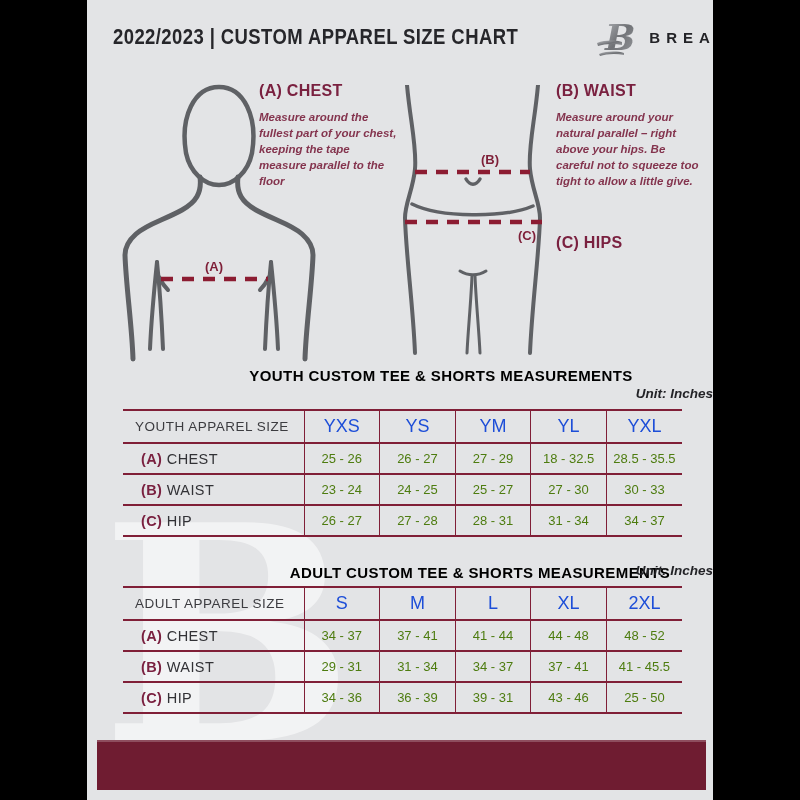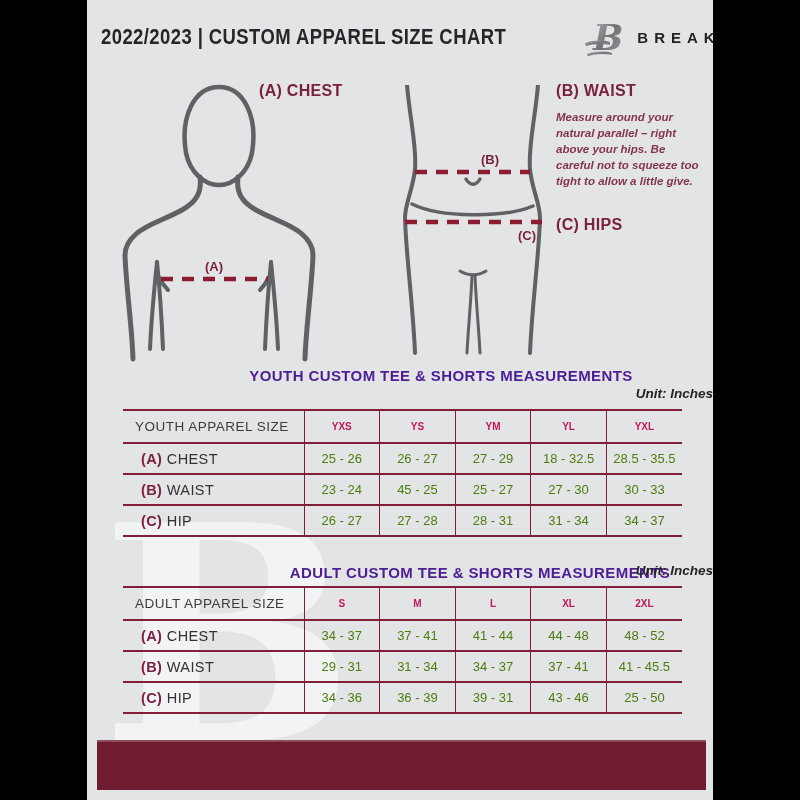--- a/index.html
+++ b/index.html
@@ -29,52 +29,52 @@
   .watermark{
     position:absolute;left:14px;top:508px;
     font-family:"DejaVu Serif",serif;font-weight:bold;
     font-size:300px;line-height:0.85;color:rgba(255,255,255,0.55);
     z-index:0;user-select:none;
   }
   
   .header{
     position:absolute;left:0;top:14px;width:626px;height:46px;
     display:flex;align-items:center;justify-content:space-between;
-    padding:0 34px 0 14px;z-index:1;
+    padding:0 34px 0 26px;z-index:1;
   }
   .doc-title{
     font-size:22px;font-weight:bold;color:var(--ink);
     letter-spacing:0.5px;transform:scaleX(0.84);transform-origin:left center;
     white-space:nowrap;
   }
   .brand{display:flex;align-items:center;gap:12px;}
   .brand-logo{width:42px;height:42px;flex:0 0 auto;}
   .brand-name{
     font-size:15px;font-weight:bold;color:#232327;letter-spacing:6px;
     white-space:nowrap;
   }
   
   .figure{position:absolute;z-index:1;}
   #figure-chest{left:35px;top:80px;width:200px;height:282px;}
   #figure-hips{left:303px;top:85px;width:175px;height:275px;}
   .guide-block{position:absolute;z-index:1;}
   #block-chest{left:172px;top:82px;width:140px;}
   #block-waist{left:469px;top:82px;width:146px;}
-  #block-hips{left:469px;top:216px;width:150px;}
+  #block-hips{left:469px;top:234px;width:150px;}
   .guide-heading{
     font-size:16px;font-weight:bold;color:var(--maroon);letter-spacing:0.3px;
   }
   .guide-body{
     margin-top:9px;font-size:11.5px;font-style:italic;font-weight:600;
     color:var(--maroon-body);line-height:1.4;white-space:pre-line;
   }
   
   .section-title{
     position:absolute;left:0;width:708px;text-align:center;z-index:1;
-    font-size:15px;font-weight:600;color:#4c1d95;letter-spacing:0.4px;
+    font-size:15px;font-weight:600;color:#000000;letter-spacing:0.4px;
   }
   .section-unit{
     position:absolute;left:0;width:626px;text-align:right;z-index:1;
     font-size:13.5px;font-style:italic;font-weight:600;color:#232327;
   }
   #youth-title{top:367px;} #youth-unit{top:386px;}
   #adult-title{top:564px;margin-left:39px;} #adult-unit{top:563px;}
   table.size-table{
     position:absolute;left:36px;width:559px;z-index:1;
     border-collapse:collapse;table-layout:fixed;
@@ -85,21 +85,21 @@
   .size-table tr{border-top:2px solid var(--rule);}
   .size-table thead tr{height:33px;}
   .size-table tbody tr{height:31px;}
   .size-table th+th,.size-table td+td{border-left:1.5px solid var(--rule);}
   .size-table col.c0{width:181px;}
   .size-table col.c{width:75.6px;}
   th.label-h{
     font-weight:400;font-size:13.5px;color:#3c3c40;text-align:left;
     padding-left:12px;letter-spacing:0.5px;
   }
-  th.size-h{font-weight:bold;font-size:10px;color:#be185d;text-align:center;}
+  th.size-h{font-weight:normal;font-size:18px;color:#1d4ed8;text-align:center;}
   td.rowlabel{
     padding-left:18px;font-size:14.5px;color:var(--cell);letter-spacing:0.4px;
   }
   td.rowlabel .prefix{color:var(--maroon);font-weight:bold;}
   td.val{text-align:center;font-size:13px;color:#4d7c0f;}
   
   .footer-bar{
     position:absolute;left:10px;top:740px;width:609px;height:50px;
     background:var(--bar);z-index:2;
     box-shadow:inset 0 2px 0 rgba(255,255,255,0.22);
@@ -161,20 +161,21 @@
     <path d="M 82,191 C 81,216 78,246 77,268" stroke-width="3"></path>
     <path d="M 85,191 C 86,216 89,246 90,268" stroke-width="3"></path>
     <path d="M 25,87 L 140,87" stroke="#8c1c32" stroke-width="4.5" stroke-dasharray="12 9" stroke-linecap="butt"></path>
     <path d="M 15,137 L 152,137" stroke="#8c1c32" stroke-width="4.5" stroke-dasharray="12 9" stroke-linecap="butt"></path>
     <text class="mlabel" x="100" y="79" text-anchor="middle" stroke="none">(B)</text>
     <text class="mlabel" x="137" y="155" text-anchor="middle" stroke="none">(C)</text>
   </svg>
 
   <div id="block-chest" class="guide-block">
     <div class="guide-heading">(A) CHEST</div>
+    <div class="guide-body">Measure around the fullest part of your chest, keeping the tape measure parallel to the floor</div>
   </div>
   <div id="block-waist" class="guide-block">
     <div class="guide-heading">(B) WAIST</div>
     <div class="guide-body">Measure around your natural parallel – right above your hips. Be careful not to squeeze too tight to allow a little give.</div>
   </div>
   <div id="block-hips" class="guide-block">
     <div class="guide-heading">(C) HIPS</div>
   </div>
 
   <div id="youth-title" class="section-title">YOUTH CUSTOM TEE &amp; SHORTS MEASUREMENTS</div>
@@ -203,21 +204,21 @@
         <td class="rowlabel"><span class="prefix">(A)</span> <span>CHEST</span></td>
         <td class="val">25 - 26</td>
         <td class="val">26 - 27</td>
         <td class="val">27 - 29</td>
         <td class="val">18 - 32.5</td>
         <td class="val">28.5 - 35.5</td>
       </tr>
       <tr>
         <td class="rowlabel"><span class="prefix">(B)</span> <span>WAIST</span></td>
         <td class="val">23 - 24</td>
-        <td class="val">45 - 25</td>
+        <td class="val">24 - 25</td>
         <td class="val">25 - 27</td>
         <td class="val">27 - 30</td>
         <td class="val">30 - 33</td>
       </tr>
       <tr>
         <td class="rowlabel"><span class="prefix">(C)</span> <span>HIP</span></td>
         <td class="val">26 - 27</td>
         <td class="val">27 - 28</td>
         <td class="val">28 - 31</td>
         <td class="val">31 - 34</td>

